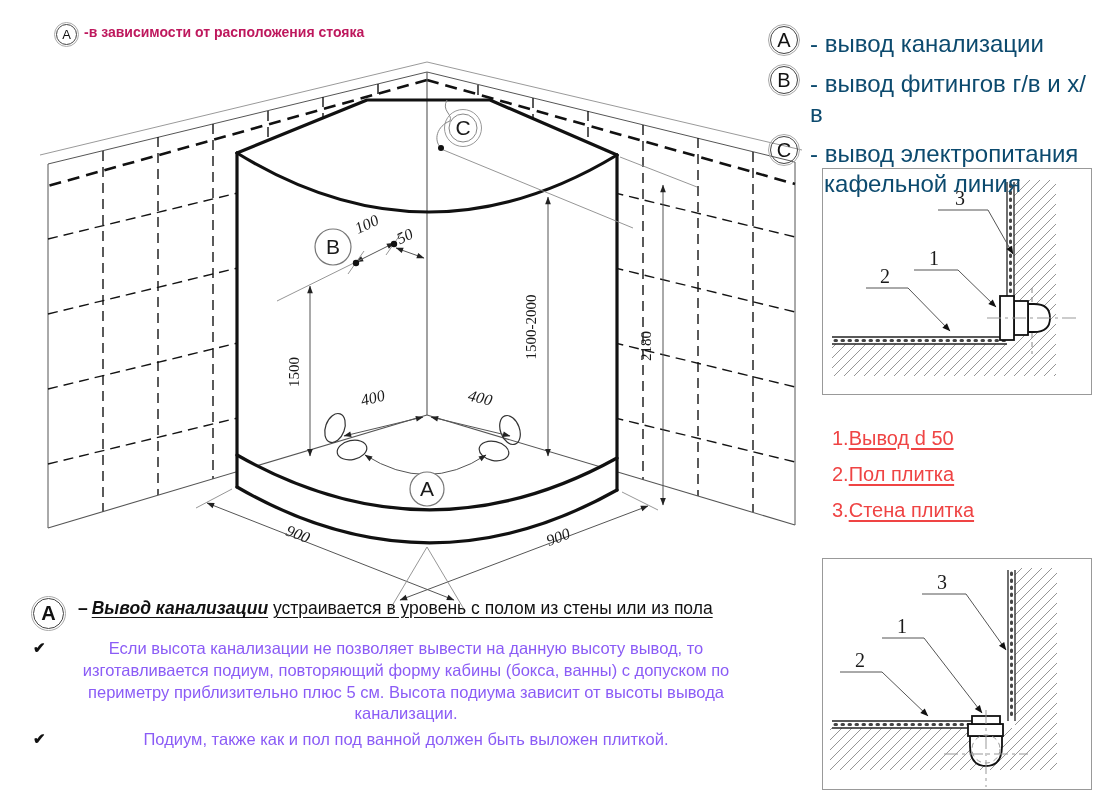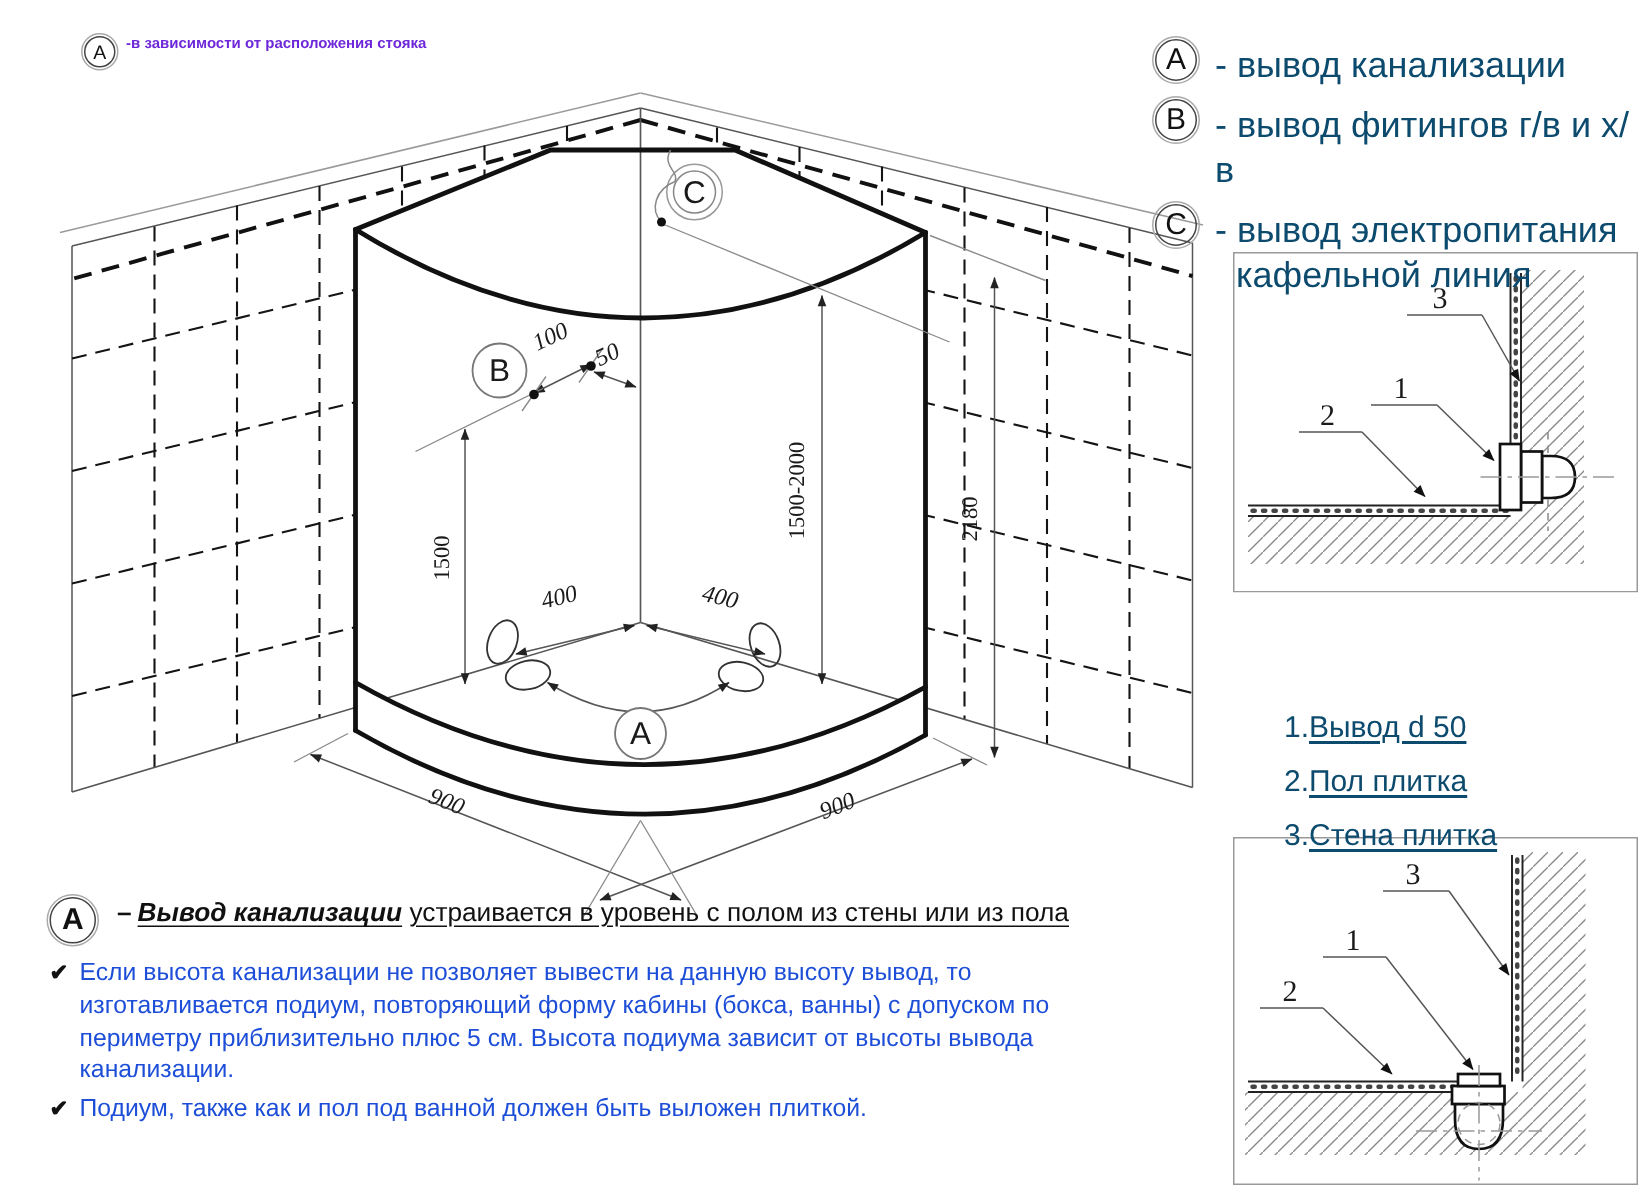--- a/index.html
+++ b/index.html
@@ -6,45 +6,45 @@
   body{width:1100px;height:800px;position:relative;overflow:hidden;
        font-family:"Liberation Sans",sans-serif;color:#111;}
   .abs{position:absolute;}
   
   .cl{display:inline-flex;align-items:center;justify-content:center;
       border:1.3px solid #444;border-radius:50%;outline:1px solid #aaa;outline-offset:1.5px;
       font-family:"Liberation Sans",sans-serif;color:#111;background:transparent;box-sizing:border-box;}
   
   .note-tl{left:56px;top:24px;display:flex;gap:7px;align-items:flex-start;}
   .note-tl .cl{width:21px;height:21px;font-size:13px;outline-offset:1px;}
-  .note-tl .t1{font-size:10px;font-weight:600;color:#6d28d9;line-height:1.25;}
+  .note-tl .t1{font-size:14px;font-weight:600;color:#be185d;line-height:1.25;}
   .note-tl .t2{font-size:12.5px;font-weight:600;color:#222;text-align:center;line-height:1.25;}
   
   .legend{left:770px;top:26px;width:325px;}
   .legrow{display:flex;gap:12px;margin-bottom:7px;align-items:flex-start;}
   .legrow .cl{width:28px;height:28px;font-size:20px;flex:0 0 28px;}
   .legrow .lt{font-size:24px;padding-top:3px;line-height:1.25;color:#0c4a6e;}
   .legrow .lt .l2{display:block;padding-left:14px;}
   
-  .plist{left:856px;top:420px;font-size:20px;line-height:36px;color:#0c4a6e;margin-top:47px;}
+  .plist{left:832px;top:420px;font-size:20px;line-height:36px;color:#ef4444;}
   .plist .row{white-space:nowrap;}
   .plist .lbl{text-decoration:underline;text-underline-offset:3px;}
   
   .bnotes{left:33px;top:596px;width:760px;}
   .bn-head{display:flex;align-items:flex-start;}
   .bn-head .cl{width:31px;height:31px;font-size:20px;font-weight:bold;flex:0 0 31px;margin-top:2px;}
   .bn-body{margin-left:14px;font-size:17.5px;line-height:1.4;}
   .ui{text-decoration:underline;text-underline-offset:3px;}
   .uib{font-style:italic;font-weight:bold;text-decoration:underline;text-underline-offset:3px;margin-top:16px;}
   .bn-dash{font-weight:bold;margin-right:4px;}
   .bn-line2{padding-left:20px;}
   .bullets{margin-top:9px;}
   .bullet{display:flex;margin-top:4px;}
   .bullet .chk{width:17px;flex:0 0 17px;font-size:15px;font-weight:bold;margin-top:1px;color:#111;}
-  .bullet p{margin:0 0 0 3px;font-size:16.5px;line-height:1.32;width:706px;color:#1d4ed8;}
+  .bullet p{margin:0 0 0 3px;font-size:16.5px;line-height:1.32;width:706px;color:#8b5cf6;text-align:center;}
   svg text{font-family:"Liberation Serif",serif;fill:#1a1a1a;}
   svg .mk{font-family:"Liberation Sans",sans-serif;font-size:21px;}
   svg .dimV{font-size:15px;}
   svg .dimI{font-size:16px;font-style:italic;}
   svg .co{font-size:20px;}
 </style>
 </head>
 <body>
 
 <svg class="abs" style="left:0;top:0" width="820" height="620" viewBox="0 0 820 620">

